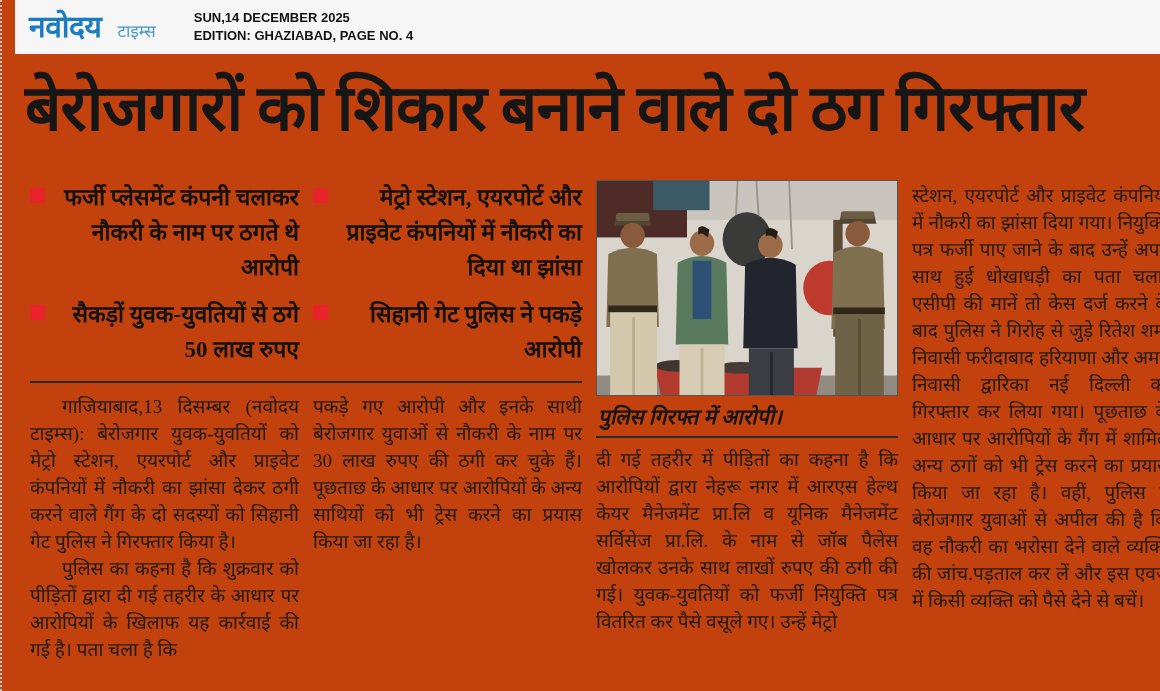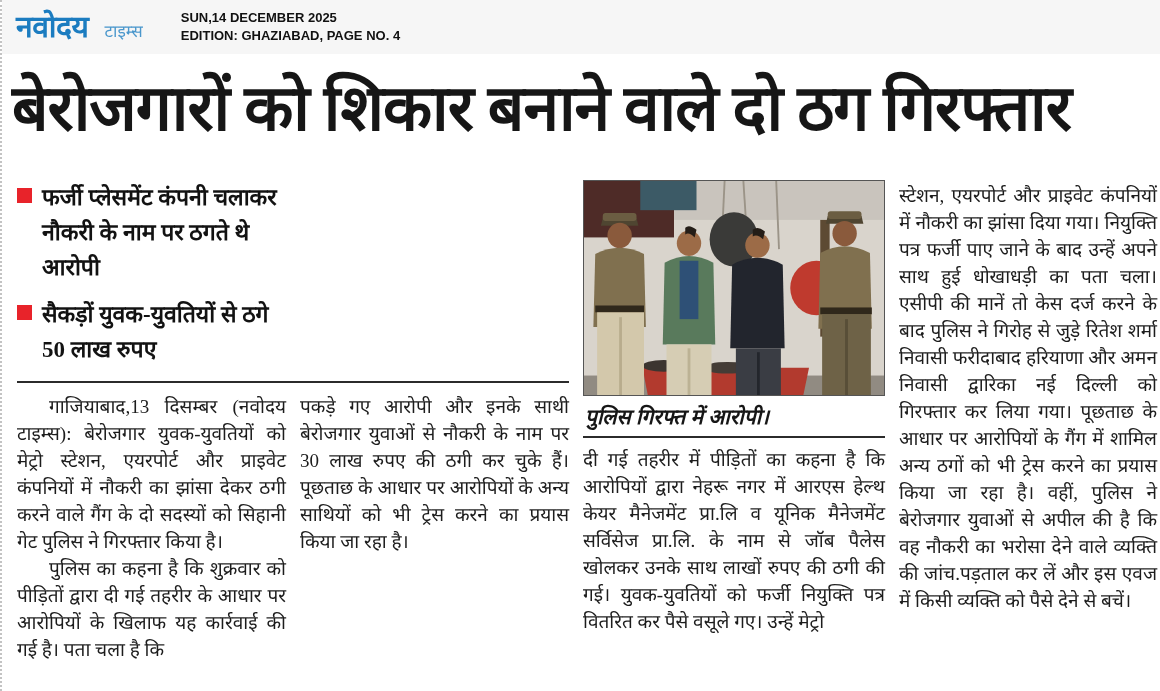--- a/index.html
+++ b/index.html
@@ -1,21 +1,22 @@
 <!DOCTYPE html>
 <html><head>
 <meta charset="utf-8">
 <style>
   * { margin:0; padding:0; box-sizing:border-box; }
   html,body { background:#e9e9e9; }
   .page {
-    position:relative; width:1160px; height:691px; background:#ffffff;
+    position:relative; width:1160px; height:691px; background:#c2410c;
     font-family:"Liberation Serif","DejaVu Serif",serif;
     overflow:hidden; margin:0 auto;
     border-left:2px dotted #c3c3c3;
+    padding-left:13px;
   }
   
   .header {
     height:54px; background:#f6f6f6; display:flex; align-items:center;
     padding-left:14px; gap:38px;
   }
   .logo { display:flex; align-items:baseline; line-height:1; white-space:nowrap; }
   .logo-main {
     font-family:"Liberation Serif","DejaVu Serif",serif;
     font-weight:700; font-size:30px; color:#1b7cc0; letter-spacing:-0.5px;
@@ -38,21 +39,21 @@
     display:flex; padding:14px 8px 0 15px; gap:14px; height:525px; overflow:hidden;
   }
   .colgroup12 { width:552px; flex:none; }
   .col3 { width:302px; flex:none; }
   .col4 { width:258px; flex:none; }
   .twocol { display:grid; grid-template-columns:1fr 1fr; column-gap:14px; }
   .subheads { min-height:192px; }
   .subhead-item { display:flex; margin-bottom:12px; }
   .bullet-square { width:15px; height:15px; background:#e8232a; flex:none; margin:8px 10px 0 0; }
   .subhead-text {
-    font-weight:700; font-size:23px; line-height:35px; color:#121212;
+    font-weight:700; font-size:23px; line-height:35px; color:#121212;text-align:right;
   }
   .rule { border:none; border-top:2px solid #2b2b2b; margin:2px 0 10px 0; }
   p.body-text {
     font-size:19px; line-height:27px; color:#1c1c1c; text-align:justify;
   }
   p.indent { text-indent:32px; }
   
   .photo-frame {
     width:302px; height:216px; border:1px solid #555; background:#d8d3cb; overflow:hidden;
   }
@@ -89,20 +90,30 @@
     <div class="colgroup12">
       <div class="twocol subheads">
         <div>
           <div class="subhead-item">
             <span class="bullet-square"></span>
             <span class="subhead-text">फर्जी प्लेसमेंट कंपनी चलाकर नौकरी के नाम पर ठगते थे आरोपी</span>
           </div>
           <div class="subhead-item">
             <span class="bullet-square"></span>
             <span class="subhead-text">सैकड़ों युवक-युवतियों से ठगे 50 लाख रुपए</span>
+          </div>
+        </div>
+        <div>
+          <div class="subhead-item">
+            <span class="bullet-square"></span>
+            <span class="subhead-text">मेट्रो स्टेशन, एयरपोर्ट और प्राइवेट कंपनियों में नौकरी का दिया था झांसा</span>
+          </div>
+          <div class="subhead-item">
+            <span class="bullet-square"></span>
+            <span class="subhead-text">सिहानी गेट पुलिस ने पकड़े आरोपी</span>
           </div>
         </div>
       </div>
       <hr class="rule">
       <div class="twocol">
         <div>
           <p class="body-text indent">गाजियाबाद,13 दिसम्बर (नवोदय टाइम्स): बेरोजगार युवक-युवतियों को मेट्रो स्टेशन, एयरपोर्ट और प्राइवेट कंपनियों में नौकरी का झांसा देकर ठगी करने वाले गैंग के दो सदस्यों को सिहानी गेट पुलिस ने गिरफ्तार किया है।</p>
           <p class="body-text indent">पुलिस का कहना है कि शुक्रवार को पीड़ितों द्वारा दी गई तहरीर के आधार पर आरोपियों के खिलाफ यह कार्रवाई की गई है। पता चला है कि</p>
         </div>
         <div>

